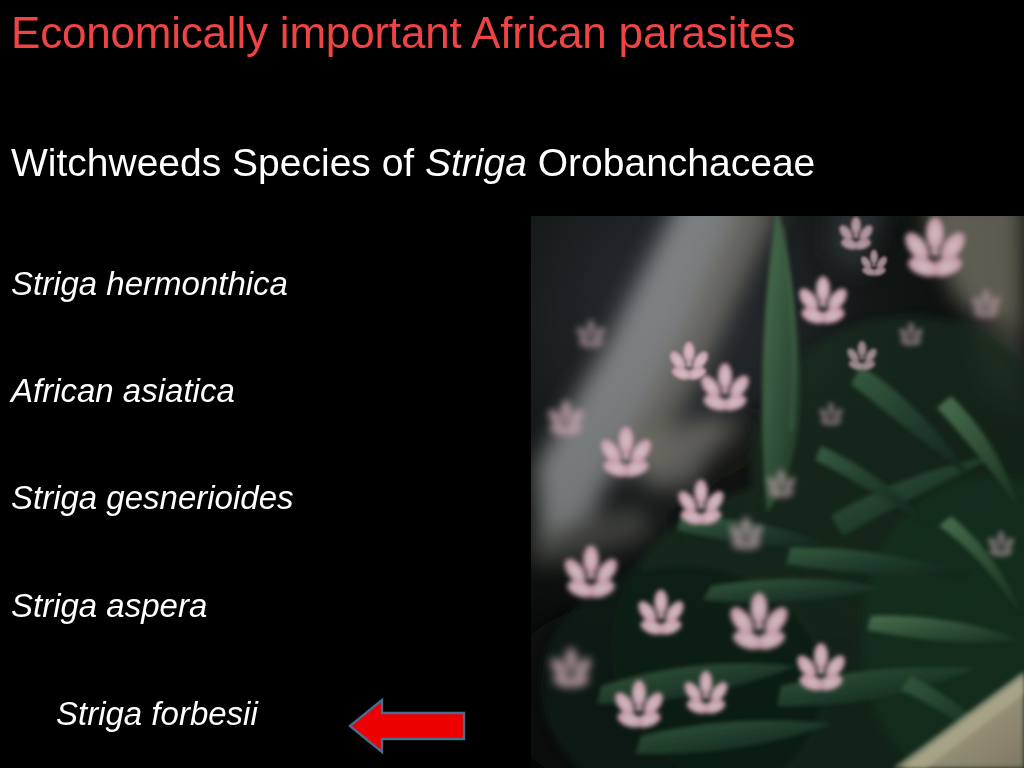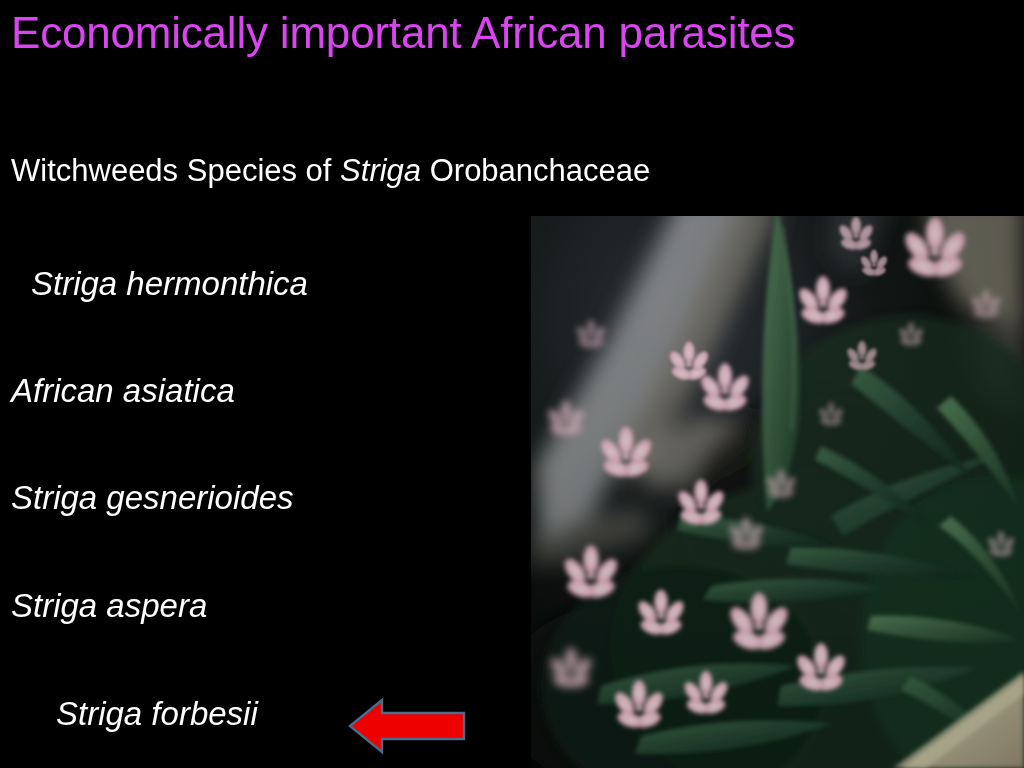--- a/index.html
+++ b/index.html
@@ -19,53 +19,53 @@
     background: #000000;
     overflow: hidden;
   }
 
   
   #slide-title {
     position: absolute;
     left: 11px;
     top: 8px;
     width: 1000px;
-    color: #d946ef;
+    color: #ef4444;
     font-size: 44px;
     font-weight: 400;
     letter-spacing: -0.2px;
     line-height: 1.15;
     white-space: nowrap;
   }
 
   #subtitle-line {
     position: absolute;
     left: 11px;
-    top: 152px;
+    top: 140px;
     color: #ffffff;
-    font-size: 31px;
+    font-size: 39px;
     font-weight: 400;
     line-height: 1.2;
     white-space: nowrap;
   }
   #subtitle-line .it {
     font-style: italic;
   }
 
   .species-line {
     position: absolute;
     left: 11px;
     color: #ffffff;
     font-size: 33px;
     font-style: italic;
     font-weight: 400;
     line-height: 1.2;
     white-space: nowrap;
   }
-  .sp0 { top: 264px; margin-left: 20px; }
+  .sp0 { top: 264px; }
   .sp1 { top: 371px; }
   .sp2 { top: 478px; }
   .sp3 { top: 586px; }
   .sp4 { top: 694px; margin-left: 45px; }
 
   
   #red-arrow {
     position: absolute;
     left: 348px;
     top: 697px;

